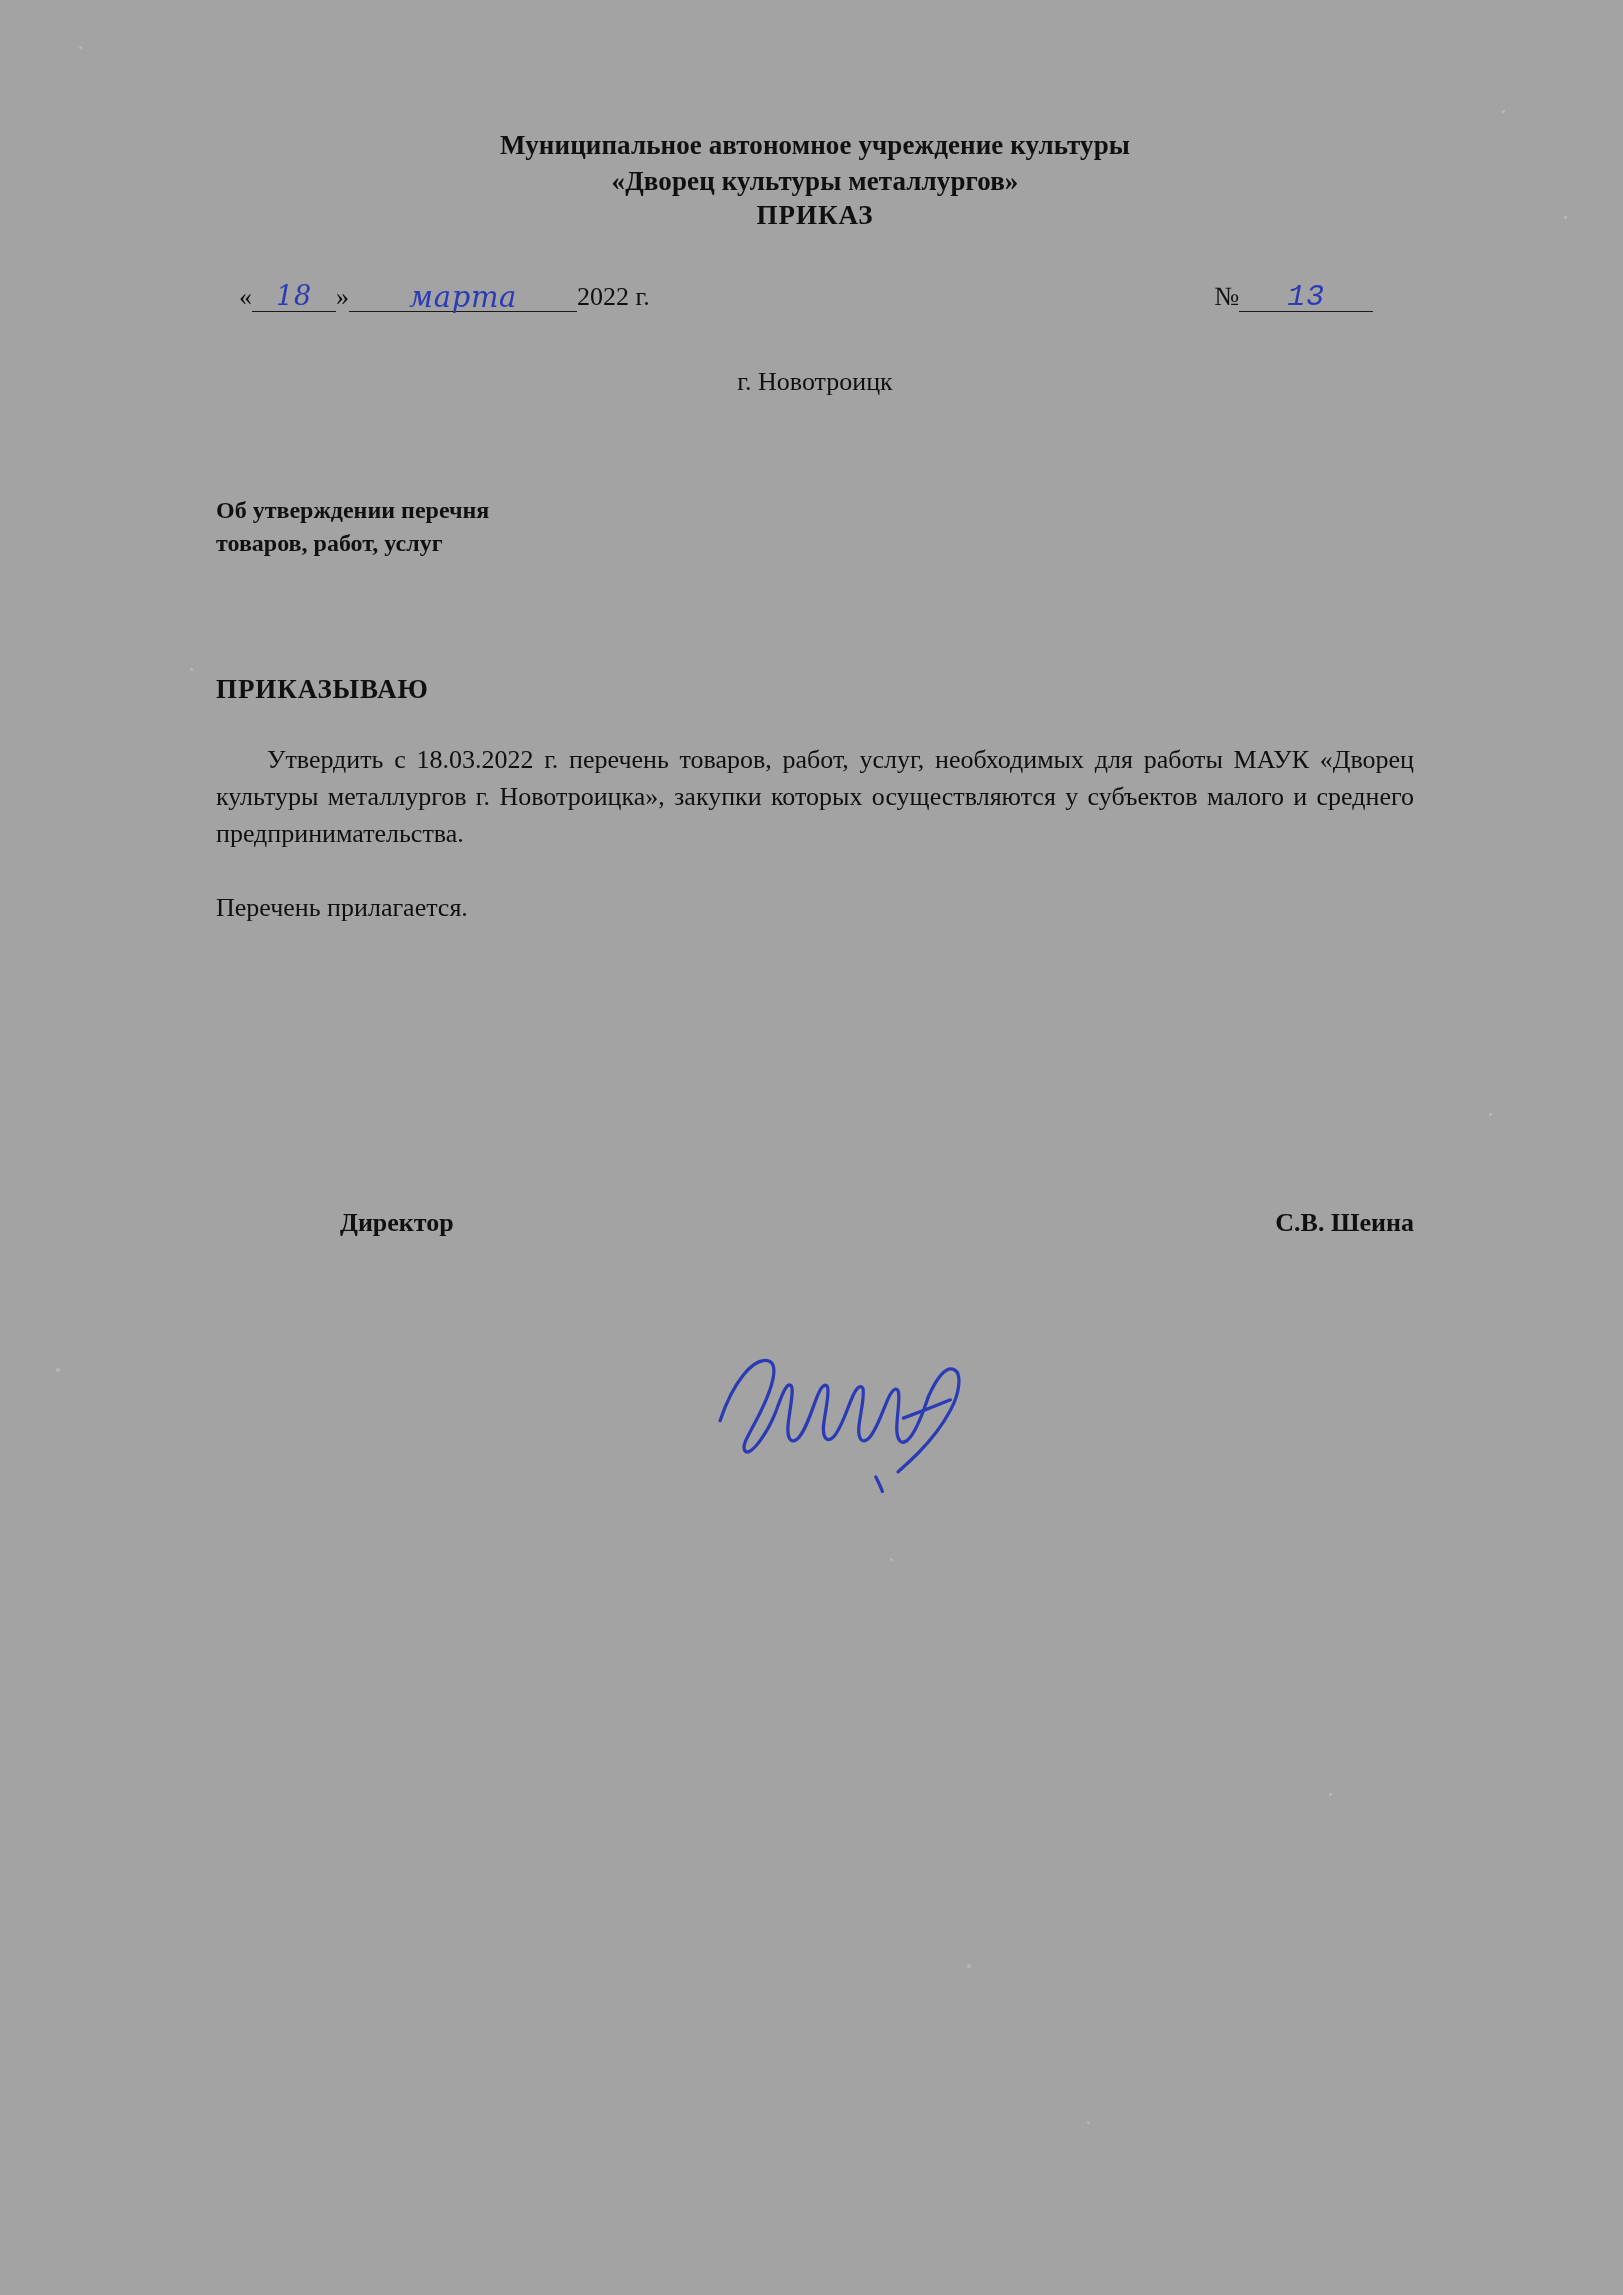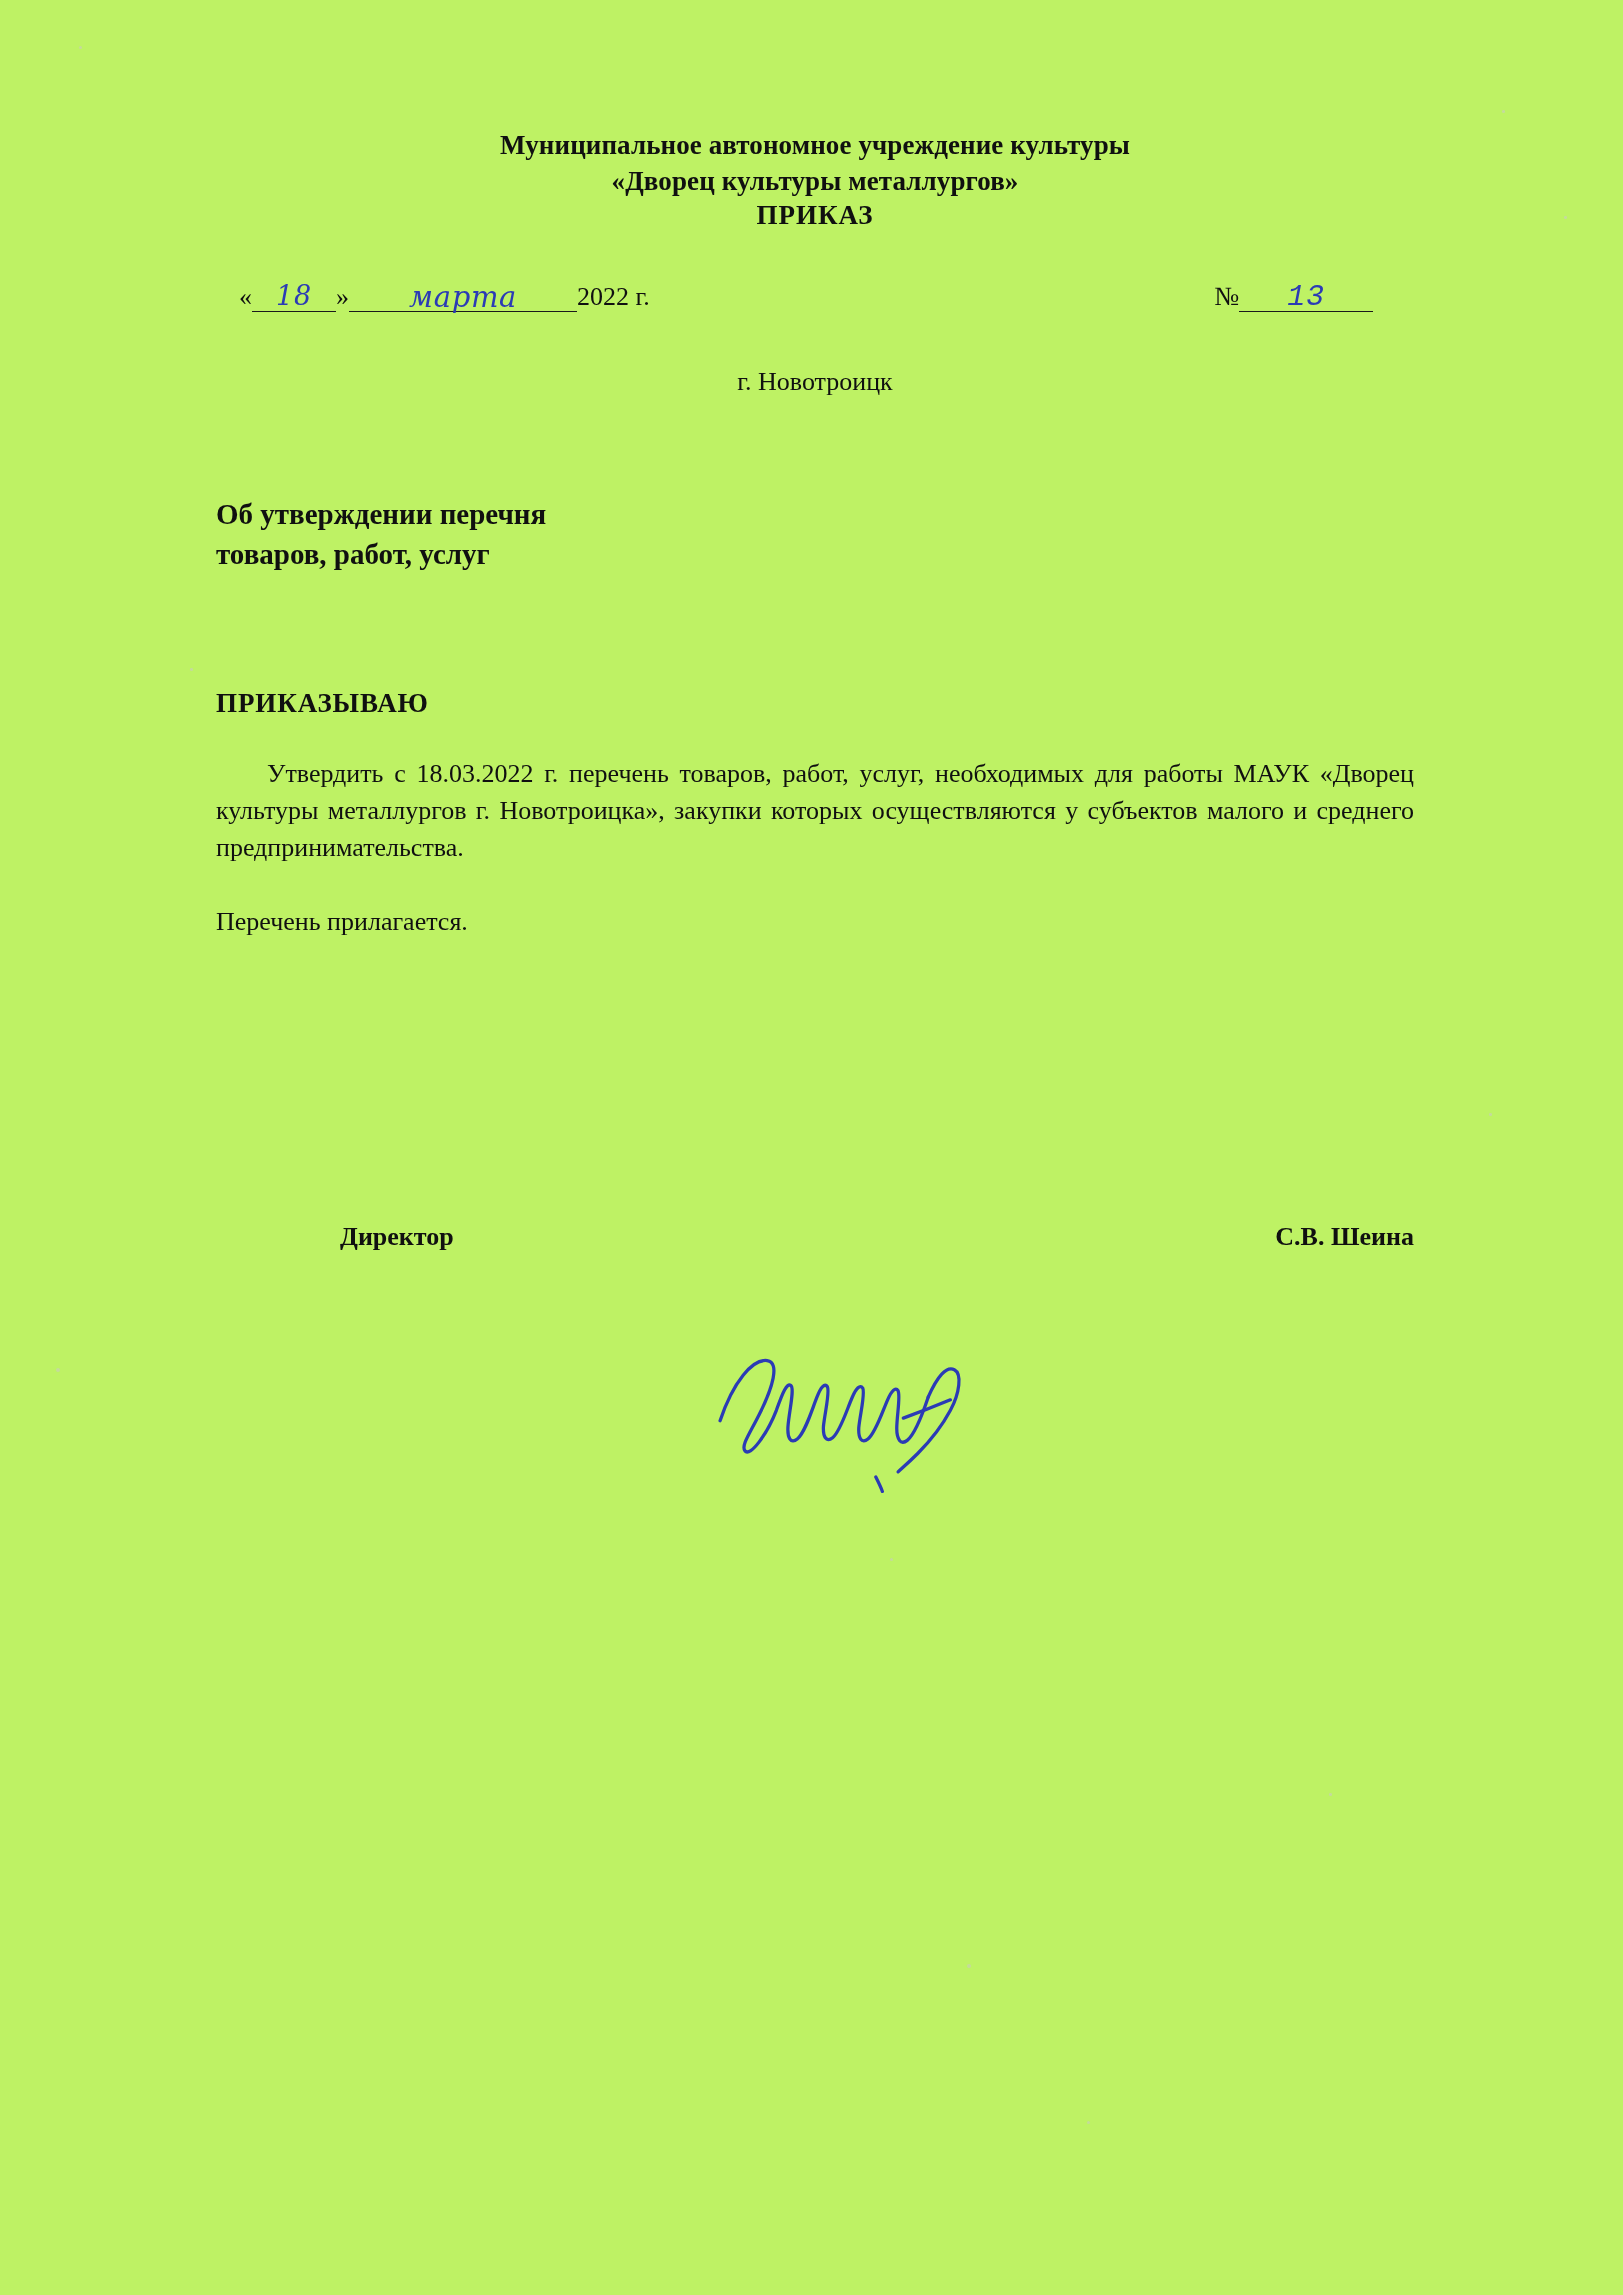--- a/index.html
+++ b/index.html
@@ -4,21 +4,21 @@
 <style>
   html, body {
     margin: 0;
     padding: 0;
     background: #8a8a8a;
   }
   .page {
     position: relative;
     width: 1623px;
     height: 2295px;
-    background: #bef264;
+    background: #a3a3a3;
     margin: 0 auto;
     overflow: hidden;
     font-family: "Liberation Serif", serif;
     color: #101010;
   }
   
   .speck {
     position: absolute;
     background: #c9c9c9;
     border-radius: 50%;
@@ -108,21 +108,21 @@
 
   .city {
     text-align: center;
     font-size: 26px;
     margin-top: 44px;
   }
 
   .subject {
     margin-top: 97px;
     font-weight: bold;
-    font-size: 29px;
+    font-size: 24px;
     line-height: 1.4;
   }
 
   .order-word {
     margin-top: 113px;
     font-weight: bold;
     font-size: 27px;
     letter-spacing: 0.9px;
   }
 

